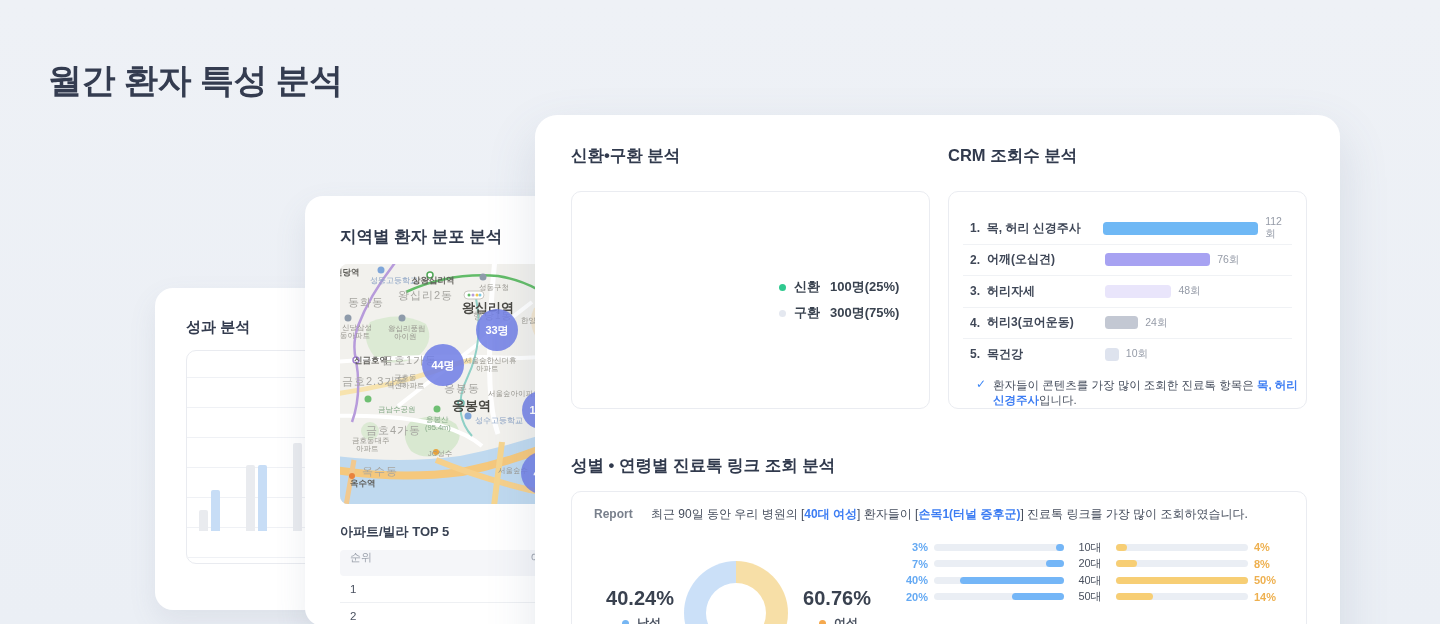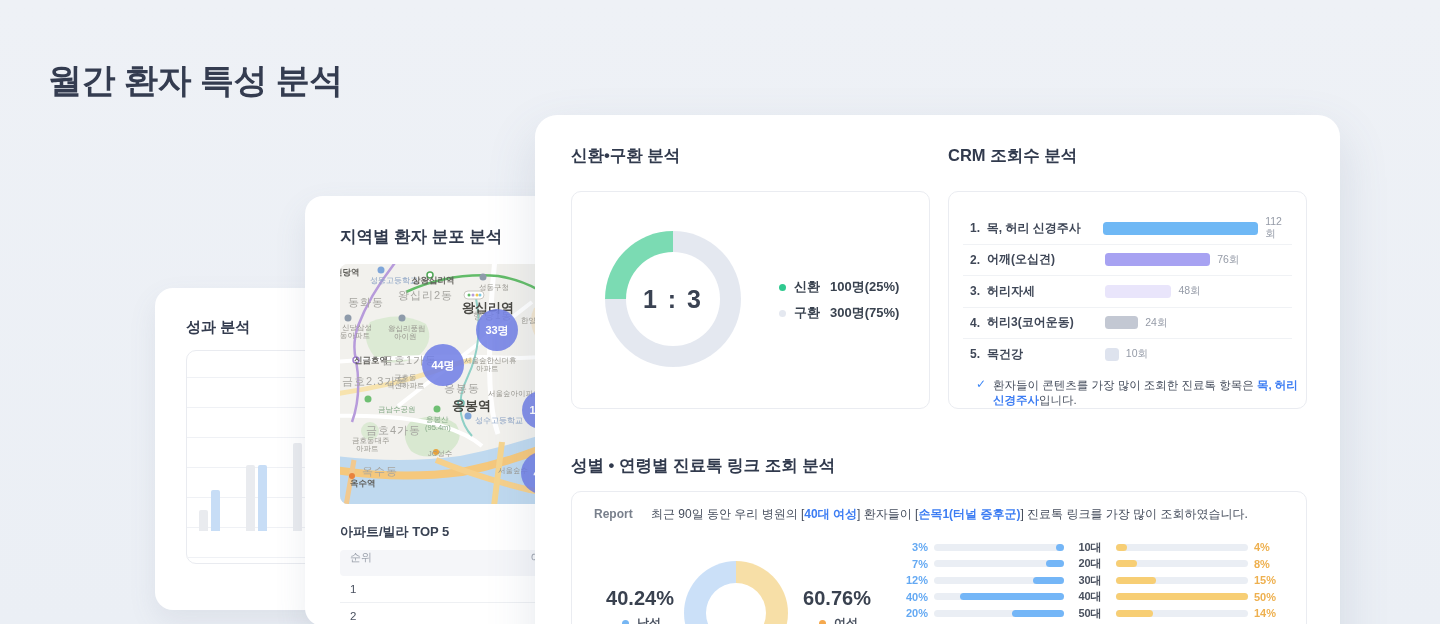--- a/index.html
+++ b/index.html
@@ -79,21 +79,21 @@
   .report-lbl{color:#79808C;font-weight:700;width:57px;flex:none;}
   .report-txt{color:#454D5C;}
   .donut2{position:absolute;left:112px;top:69px;width:104px;height:104px;border-radius:50%;}
   .donut2 .hole{left:22px;top:22px;width:60px;height:60px;}
   .gpct{position:absolute;width:90px;text-align:center;font-size:20px;font-weight:800;color:#39414F;}
   .glegend{position:absolute;display:flex;align-items:center;font-size:12px;color:#4A5260;font-weight:600;}
   .age-grid{position:absolute;left:330px;top:49px;}
   .age-row{display:flex;align-items:center;height:12px;margin-bottom:4.5px;font-size:11px;}
   .av-l{width:26px;text-align:right;color:#64A9F3;font-weight:700;flex:none;}
   .av-r{width:30px;margin-left:6px;color:#EEB04F;font-weight:700;flex:none;}
-  .acat{width:36px;text-align:center;color:#49505E;margin-left:8px;font-weight:700;flex:none;}
+  .acat{width:36px;text-align:center;color:#49505E;margin-left:8px;font-weight:400;flex:none;}
   .atrack{position:relative;width:130px;height:7px;background:#EAEEF4;border-radius:4px;
           margin-left:6px;flex:none;}
   .atrack.r{width:132px;margin-left:8px;}
   .afill{position:absolute;top:0;height:7px;border-radius:4px;}
   .afill.m{right:0;} .afill.f{left:0;}
 </style>
 </head>
 <body>
 
 <div class="stage">
@@ -227,23 +227,20 @@
             <div class="col-name">B아파트</div>
           </div>
         </div>
     </div>
   </section>
 
   <section class="card front-card">
 
     <h2 class="sec-title" style="left:36px;top:30px;">신환•구환 분석</h2>
     <div class="box box1">
-      <div class="donut1" id="nr-donut" style="background: conic-gradient(rgb(228, 232, 240) 0deg, rgb(228, 232, 240) 270deg, rgb(123, 219, 179) 270deg, rgb(123, 219, 179) 360deg);">
-        <div class="hole">1 : 3</div>
-      </div>
       <div class="nr-legend" id="nr-legend">
           <div class="nr-row">
             <div class="dot" style="background: rgb(47, 201, 143);"></div>
             <div style="display: inline;">신환</div>
             <div class="nr-val" style="display: inline;">100명(25%)</div>
           </div>
           <div class="nr-row">
             <div class="dot" style="background: rgb(228, 232, 240);"></div>
             <div style="display: inline;">구환</div>
             <div class="nr-val" style="display: inline;">300명(75%)</div>
@@ -327,31 +324,20 @@
             <div class="atrack">
               <div class="afill m" style="width: 14%; background: rgb(116, 182, 247);"></div>
             </div>
             <div class="acat">20대</div>
             <div class="atrack r">
               <div class="afill f" style="width: 16%; background: rgb(247, 206, 116);"></div>
             </div>
             <div class="av-r">8%</div>
           </div>
           <div class="age-row">
-            <div class="av-l">12%</div>
-            <div class="atrack">
-              <div class="afill m" style="width: 24%; background: rgb(116, 182, 247);"></div>
-            </div>
-            <div class="acat">30대</div>
-            <div class="atrack r">
-              <div class="afill f" style="width: 30%; background: rgb(247, 206, 116);"></div>
-            </div>
-            <div class="av-r">15%</div>
-          </div>
-          <div class="age-row">
             <div class="av-l">40%</div>
             <div class="atrack">
               <div class="afill m" style="width: 80%; background: rgb(116, 182, 247);"></div>
             </div>
             <div class="acat">40대</div>
             <div class="atrack r">
               <div class="afill f" style="width: 100%; background: rgb(247, 206, 116);"></div>
             </div>
             <div class="av-r">50%</div>
           </div>

